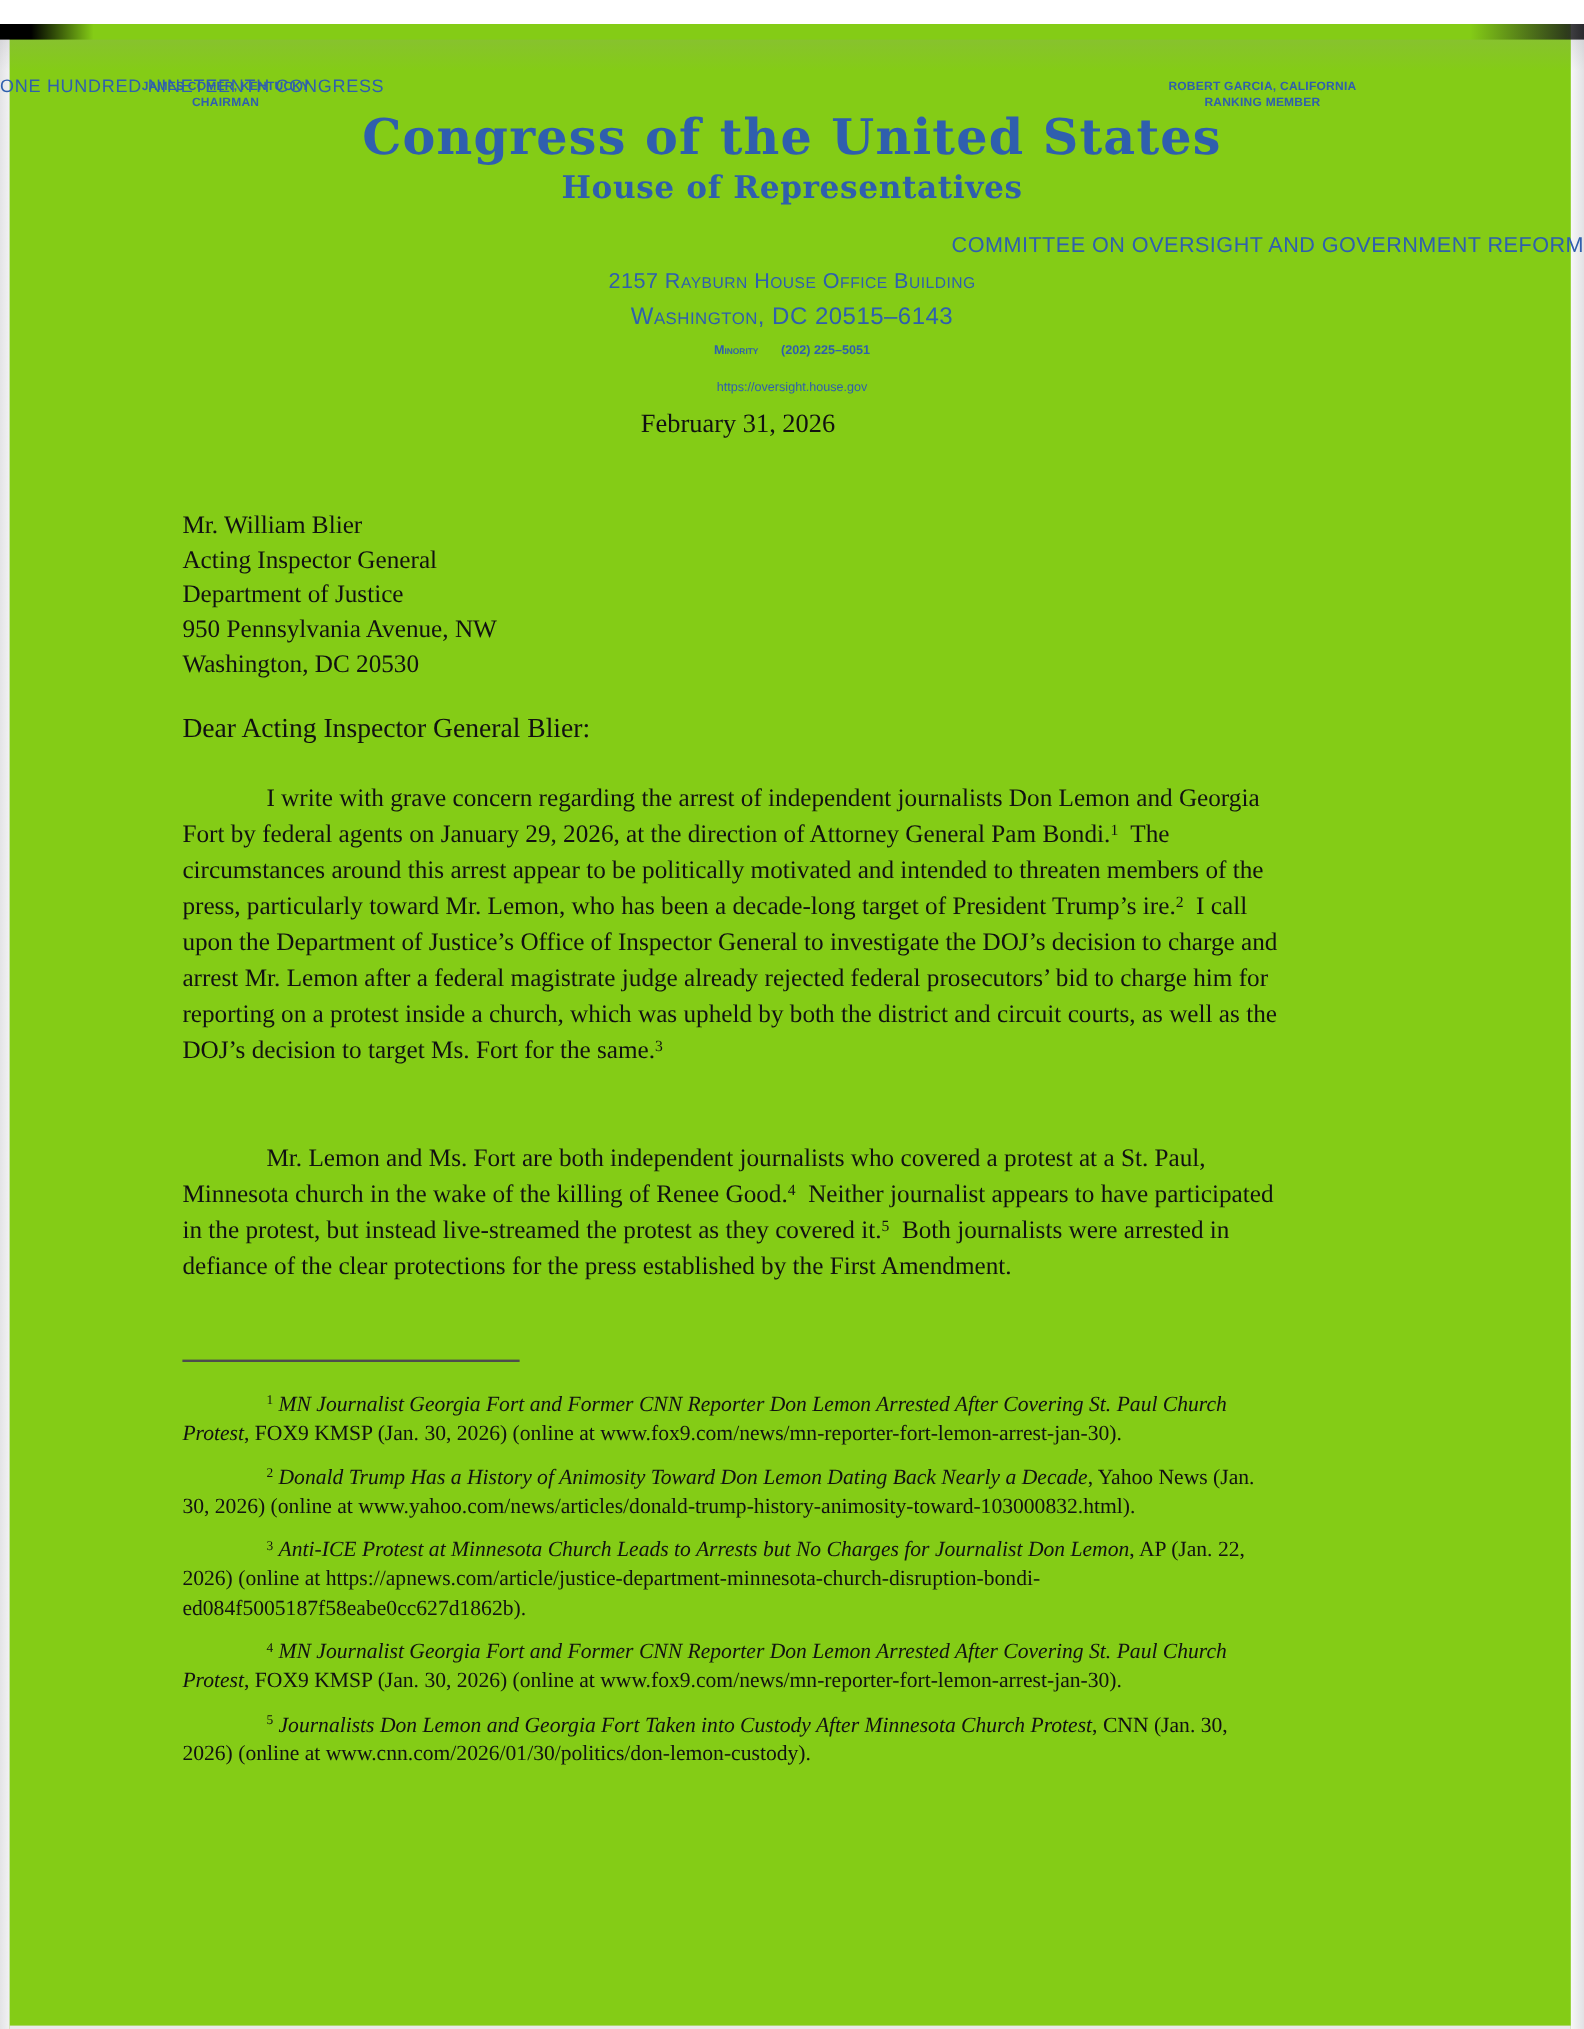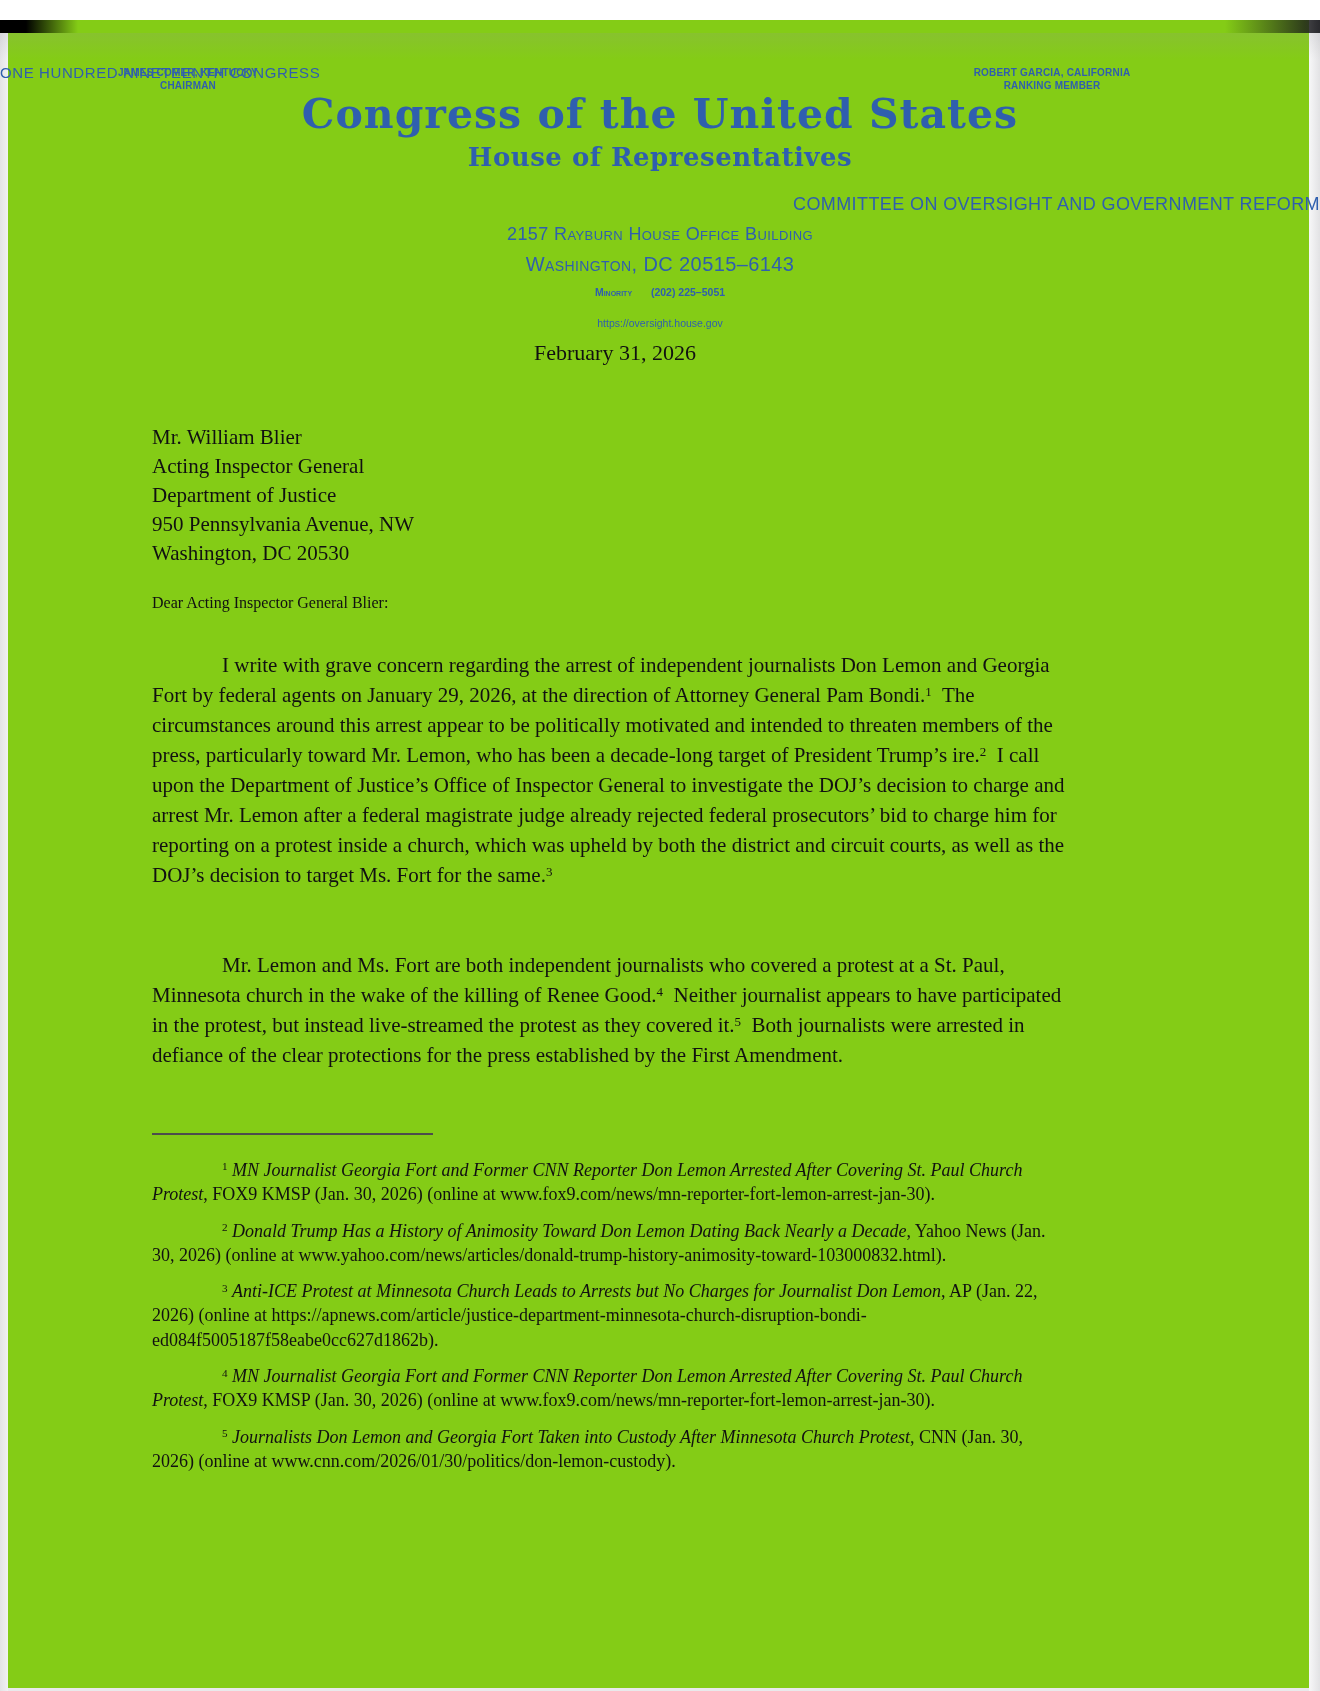--- a/index.html
+++ b/index.html
@@ -46,21 +46,21 @@
     font-family:"Liberation Sans",sans-serif;font-size:10.5px;font-weight:700;line-height:12.5px;}
   .phones .row{white-space:pre;}
   .phones .cap{font-variant:small-caps;display:inline-block;width:56px;text-align:left;}
   .website{position:absolute;left:0;width:100%;top:297px;text-align:center;
     font-family:"Liberation Sans",sans-serif;font-size:10.5px;font-weight:500;}
 
   
   .date-line{position:absolute;left:152px;width:926px;top:320px;text-align:center;
     font-size:22px;color:#111;}
   .recipient{position:absolute;left:152px;top:403px;font-size:21px;line-height:29px;color:#111;}
-  .salutation{position:absolute;left:152px;top:574px;font-size:16px;color:#111;}
+  .salutation{position:absolute;left:152px;top:574px;font-size:23px;color:#111;}
   .body-par{position:absolute;left:152px;width:928px;font-size:21px;line-height:30px;
     color:#111;text-indent:70px;white-space:pre-wrap;overflow-wrap:break-word;margin:0;}
   .par-1{top:630px;}
   .par-2{top:930px;}
   sup{font-size:62%;line-height:0;position:relative;top:-.5em;vertical-align:baseline;}
 
   .fn-divider{position:absolute;left:152px;top:1113px;width:281px;height:2px;background:#4d4d4d;}
   .footnotes{position:absolute;left:152px;top:1138px;width:900px;color:#111;}
   .footnote{font-size:18px;line-height:24.3px;text-indent:70px;white-space:pre-wrap;
     overflow-wrap:break-word;margin:0 0 12px 0;}

